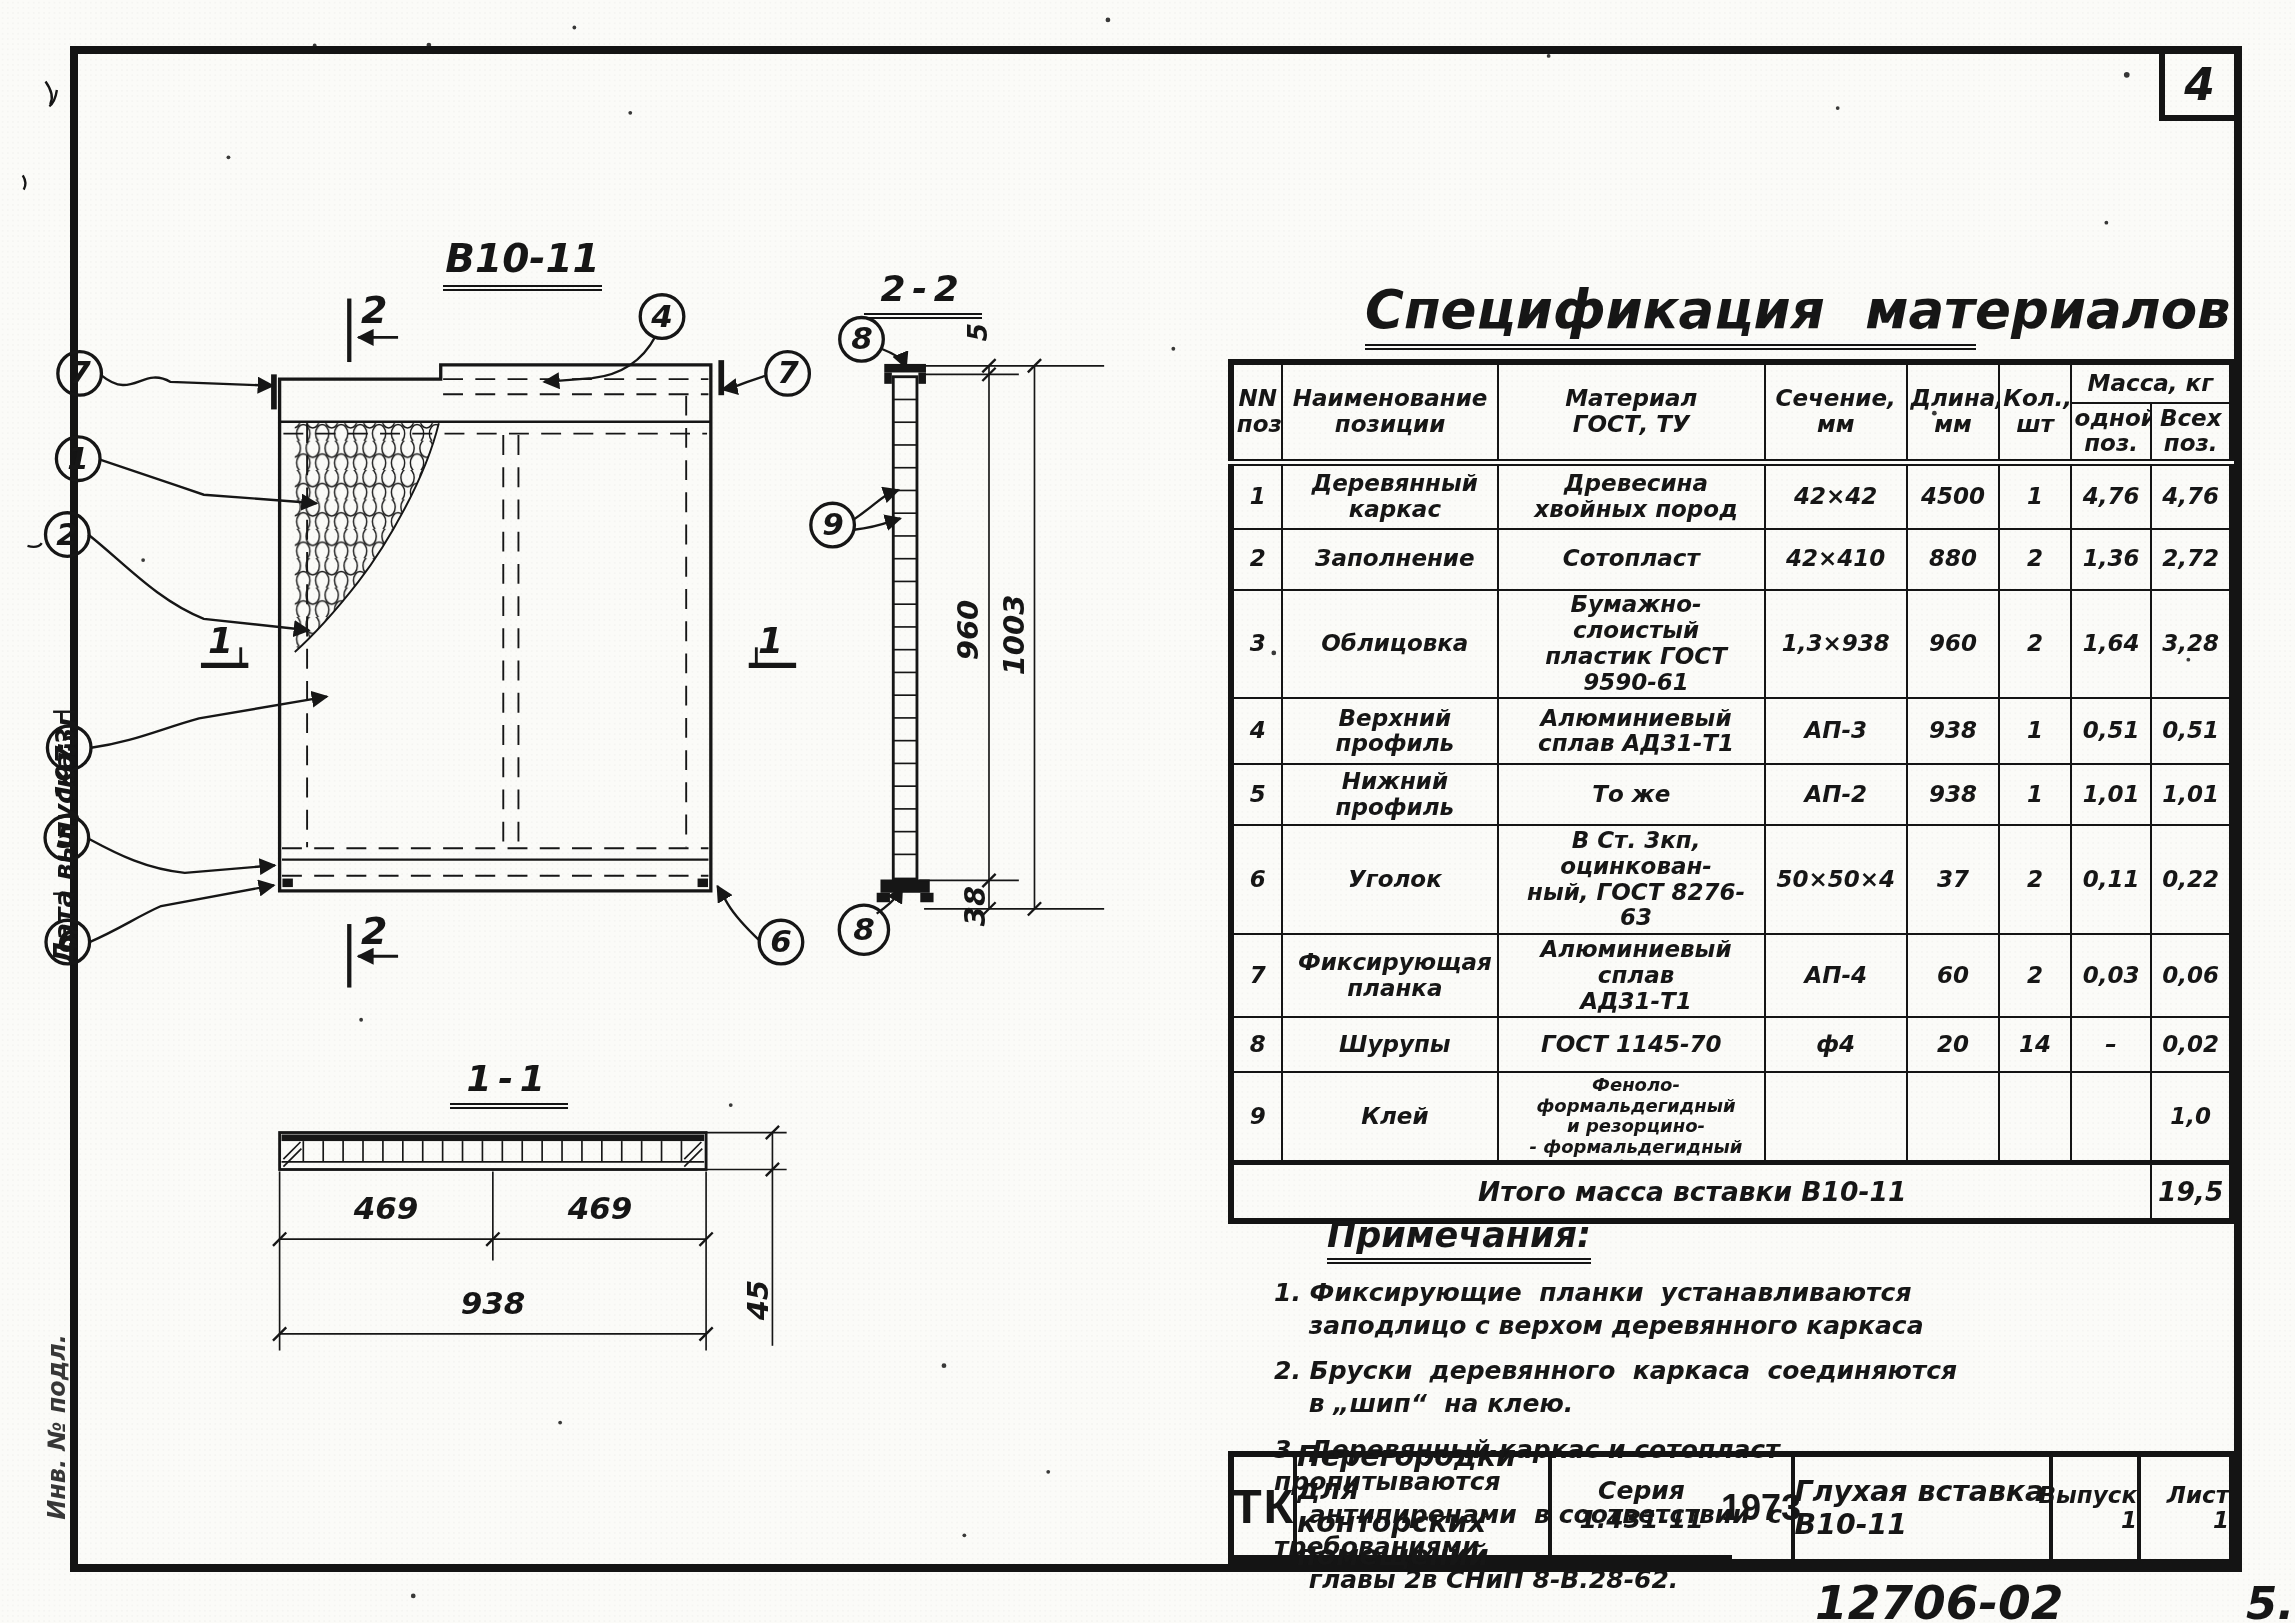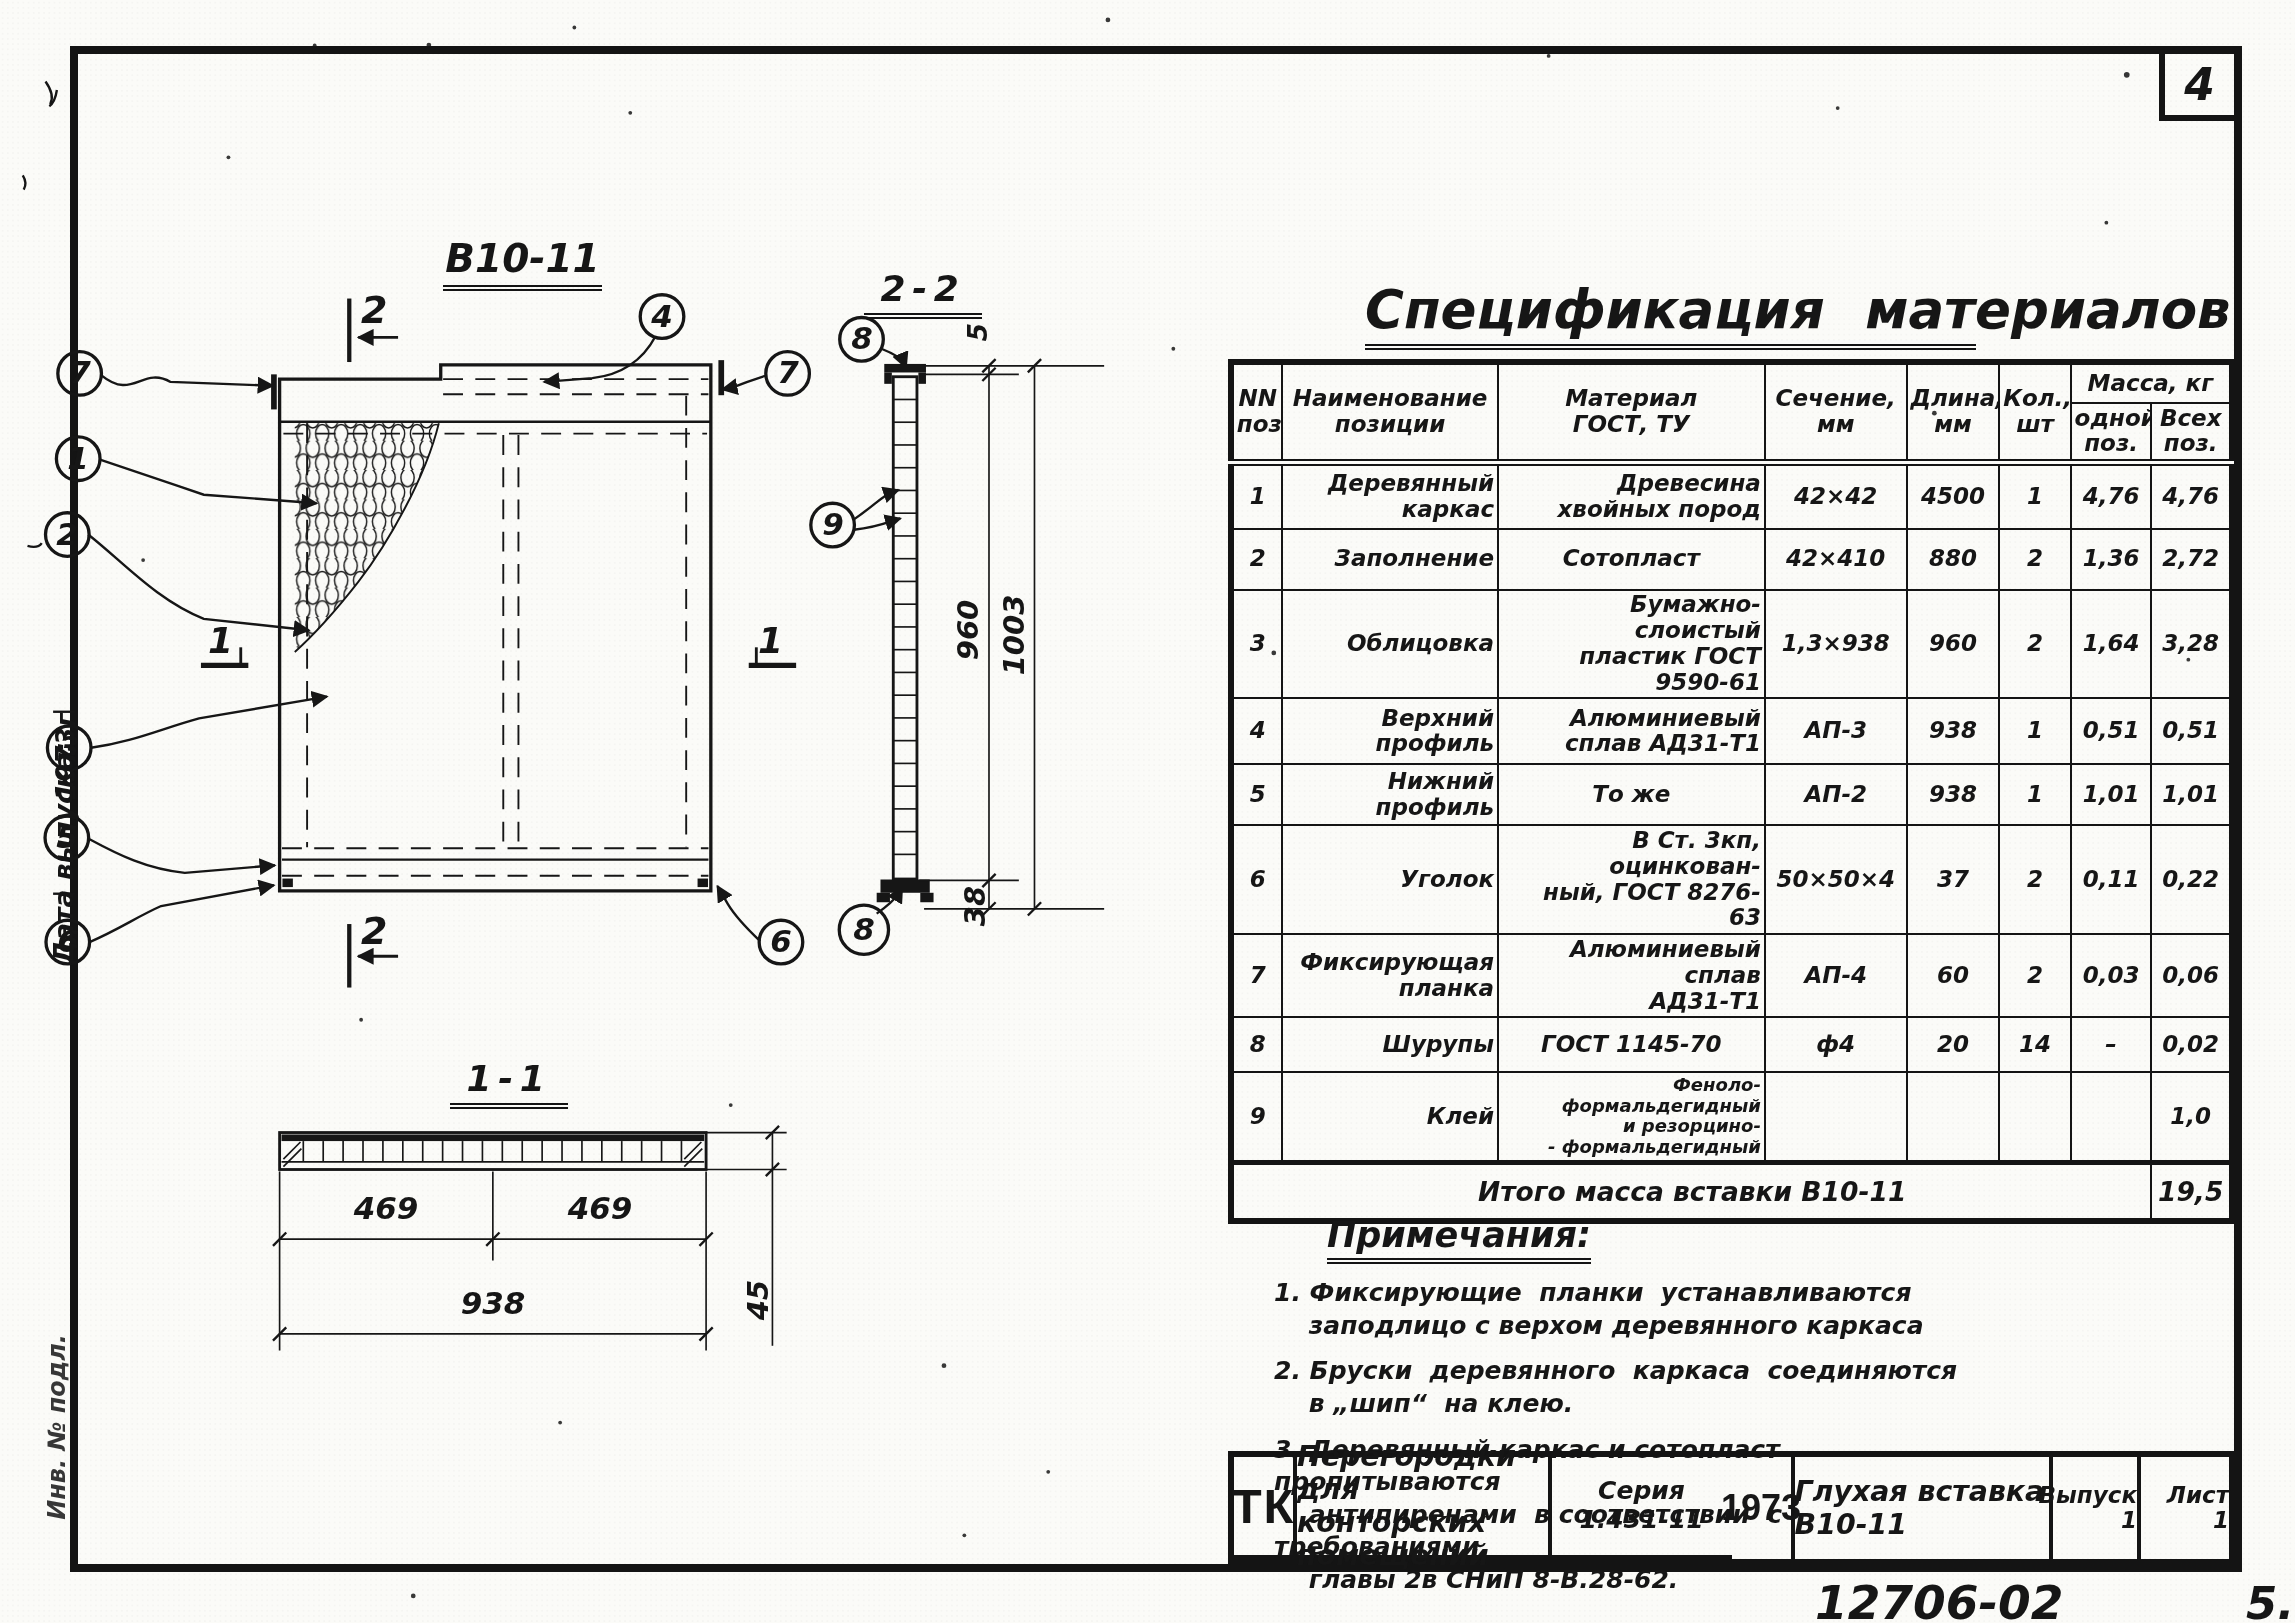--- a/index.html
+++ b/index.html
@@ -31,21 +31,21 @@
     font-style:italic;font-weight:bold;white-space:nowrap;font-size:31px;
   }
   
   #spec{position:absolute;left:1228px;top:359px;border-collapse:collapse;
     table-layout:fixed;width:1007px;border:6.2px solid #141414;}
   #spec td{
     border:2.8px solid #141414;font-style:italic;font-weight:bold;font-size:23px;
     line-height:1.12;text-align:center;vertical-align:middle;
     white-space:pre-line;padding:1.9px 2.8px;overflow:hidden;
   }
-  #spec td.lft{text-align:right;padding-left:12.3px;margin-top:32px;}
+  #spec td.lft{text-align:center;padding-left:12.3px;margin-top:32px;}
   #spec tr.thr1 td{height:51px;}
   #spec tr.thr2 td{height:49px;}
   #spec tr.r1 td{border-top:7.6px double #141414;}
   #spec td.small{font-size:18px;line-height:1.15;}
   #spec tr.total td{border-top:5.2px solid #141414;height:50px;font-size:26.5px;}
   
   #notes{position:absolute;left:1274px;top:1175px;width:692px;margin-top:40px;}
   #notes .ntitle{
     display:inline-block;margin-left:53px;font-style:italic;font-weight:bold;
     font-size:35px;border-bottom:6.6px double #141414;padding-bottom:2.8px;

